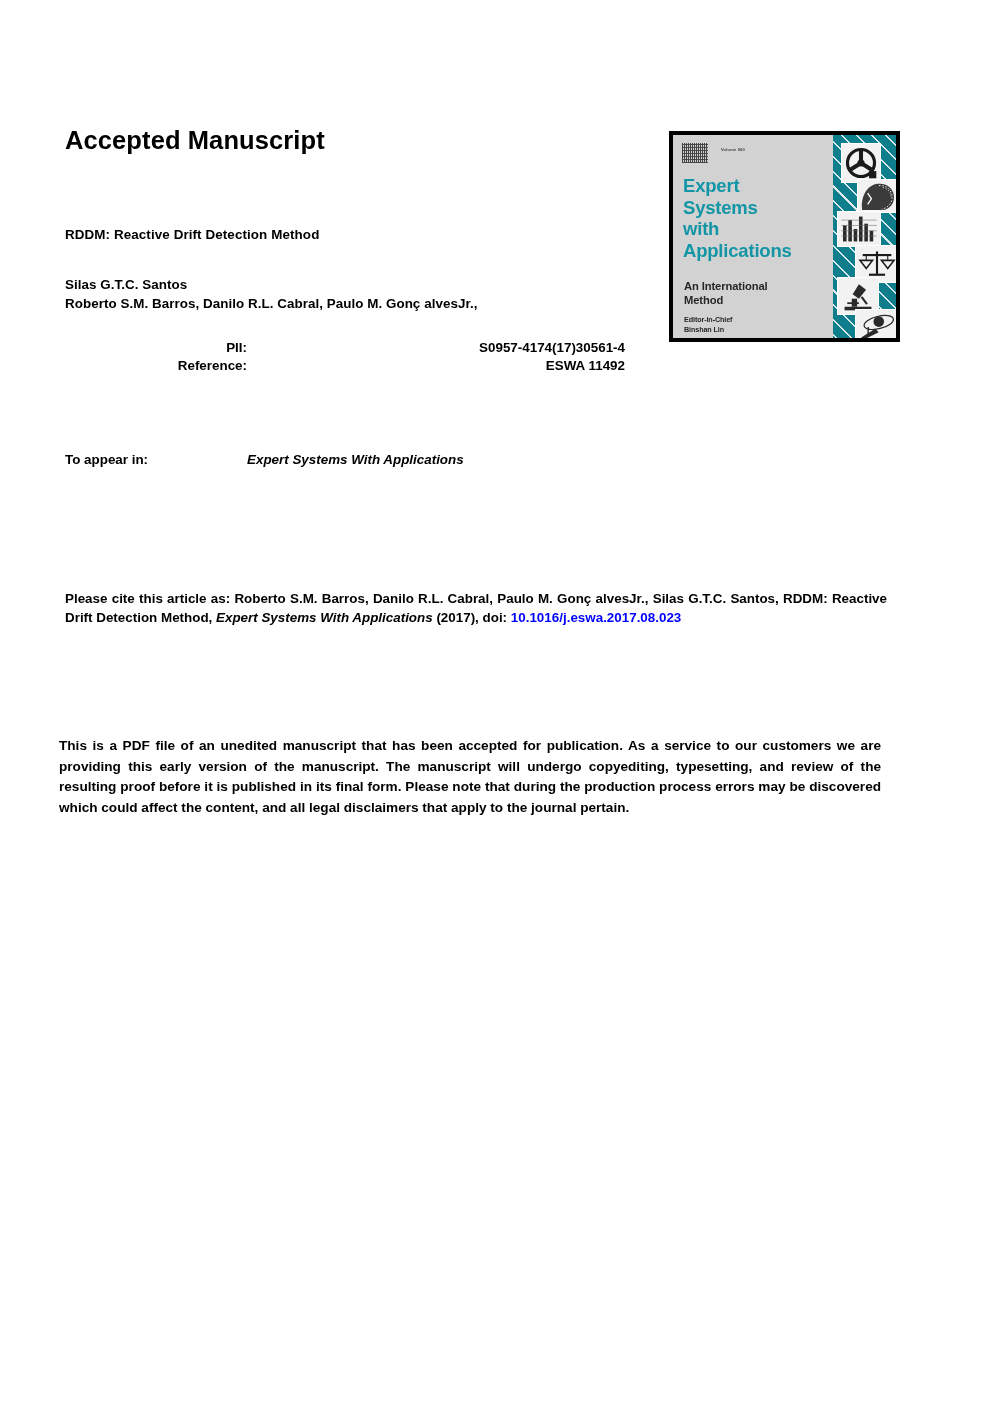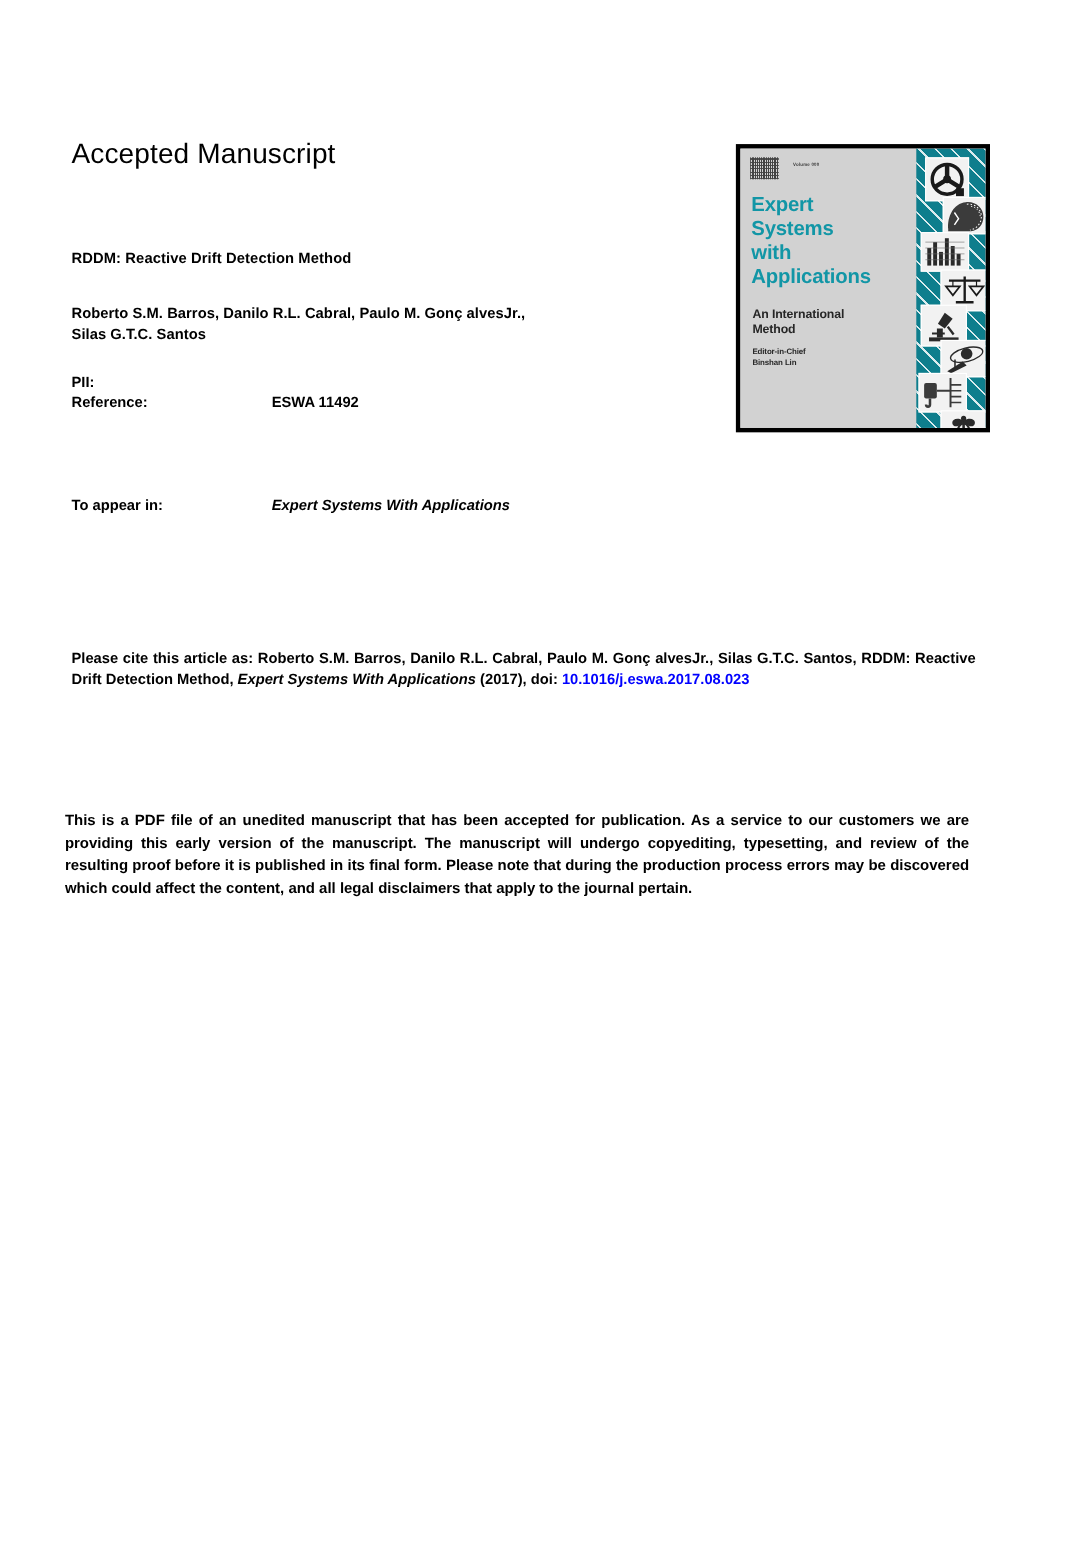--- a/index.html
+++ b/index.html
@@ -22,21 +22,21 @@
     width: 992px;
     height: 1403px;
   }
 
   
   .accepted-manuscript {
     position: absolute;
     left: 65px;
     top: 126px;
     font-size: 25.5px;
-    font-weight: normal;
+    font-weight: bold;
     letter-spacing: 0.1px;
     white-space: nowrap;
     text-align: right;
   }
 
   
   .article-title {
     position: absolute;
     left: 65px;
     top: 227px;
@@ -60,20 +60,21 @@
 
   
   .meta-table {
     position: absolute;
     left: 65px;
     top: 339px;
     width: 560px;
     font-size: 13.4px;
     font-weight: bold;
     line-height: 18.2px;
+    text-align: right;
   }
   .meta-row {
     display: flex;
     white-space: nowrap;
   }
   .meta-label {
     width: 182px;
     flex: 0 0 182px;
   }
   .meta-value { flex: 1 1 auto; }
@@ -127,21 +128,21 @@
     line-height: 20.5px;
     text-align: justify;
   }
 
   
   .cover {
     position: absolute;
     left: 669px;
     top: 131px;
     width: 231px;
-    height: 262px;
+    height: 211px;
     border: 4px solid #000000;
     box-sizing: border-box;
     background: #d2d2d2;
     overflow: hidden;
   }
   .cover-inner {
     position: absolute;
     left: 0; top: 0; right: 0; bottom: 0;
     display: flex;
   }
@@ -262,27 +263,28 @@
 </head>
 <body>
 
 <div class="page">
 
   <div class="accepted-manuscript">Accepted Manuscript</div>
 
   <div class="article-title">RDDM: Reactive Drift Detection Method</div>
 
   <div class="authors">
+    <div>Silas G.T.C. Santos</div>
     <div>Roberto S.M. Barros, Danilo R.L. Cabral, Paulo M. Gonç alvesJr.,</div>
-    <div>Silas G.T.C. Santos</div>
   </div>
 
   <div class="meta-table">
     <div class="meta-row">
       <div class="meta-label">PII:</div>
+      <div class="meta-value">S0957-4174(17)30561-4</div>
     </div>
     <div class="meta-row">
       <div class="meta-label">Reference:</div>
       <div class="meta-value">ESWA 11492</div>
     </div>
   </div>
 
   <div class="appear-block">
     <div class="meta-row">
       <div class="meta-label">To appear in:</div>

